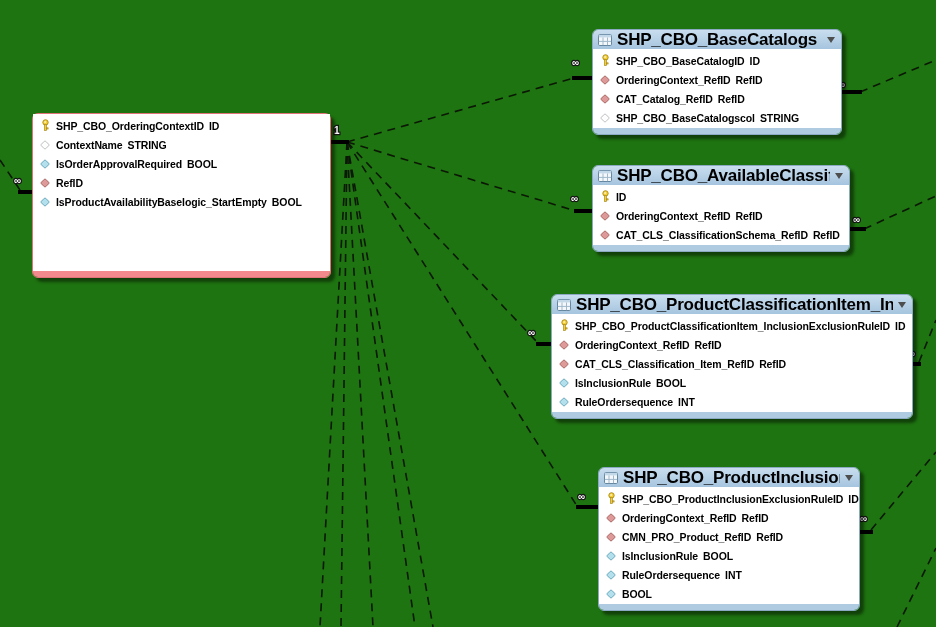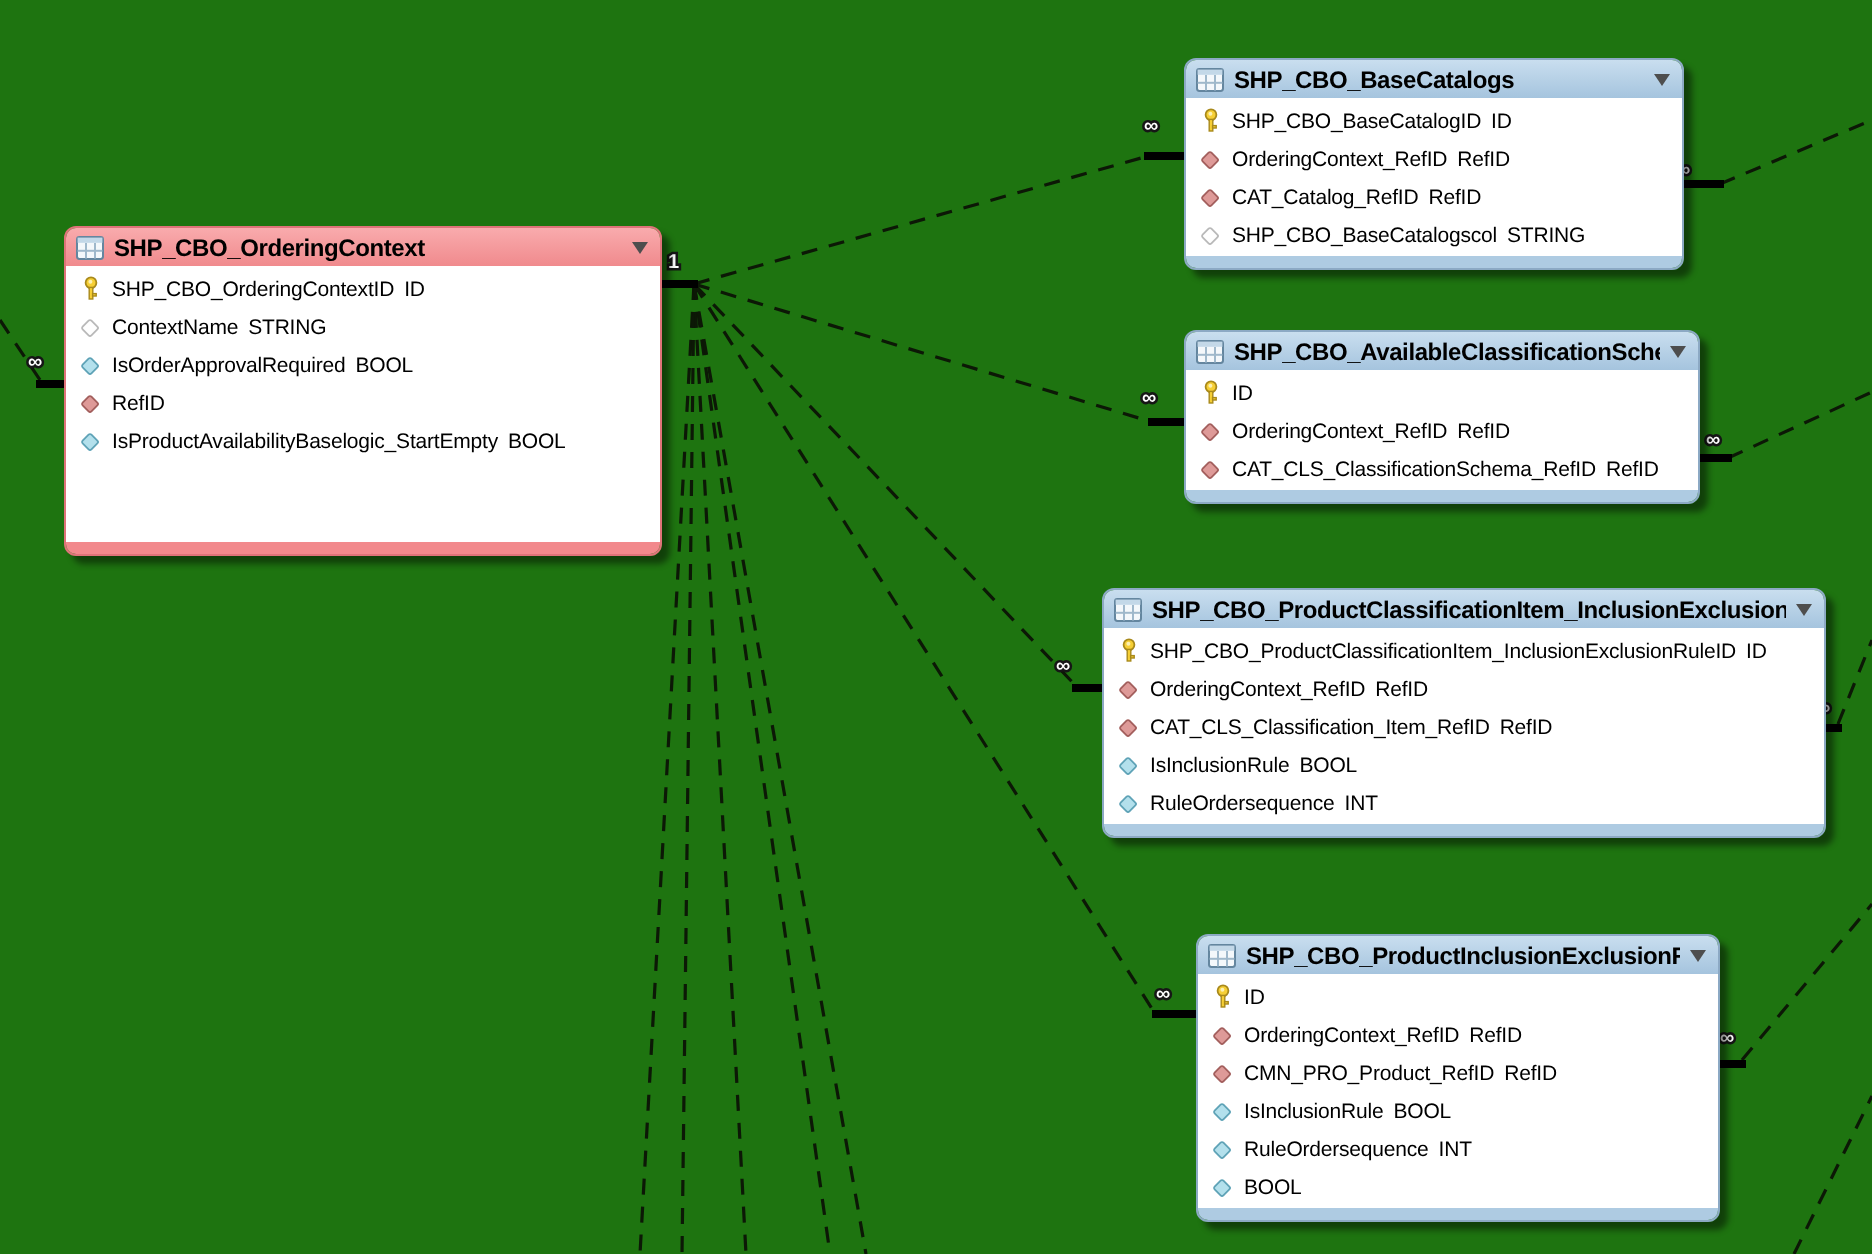--- a/index.html
+++ b/index.html
@@ -7,26 +7,26 @@
           font-family:"Liberation Sans",sans-serif;background:#1E7410;}
   #rel-layer{position:absolute;left:0;top:0;width:936px;height:627px;}
   .rel-dash{stroke:#0c1806;stroke-width:1.6;stroke-dasharray:8 6;fill:none;}
   .rel-stub{stroke:#000;stroke-width:4;}
   .card-label{font-family:"Liberation Sans",sans-serif;font-size:10px;font-weight:bold;
               fill:#ffffff;stroke:#161616;stroke-width:2.6px;paint-order:stroke;}
   .entity{position:absolute;display:flex;flex-direction:column;border-radius:6px;
           border:1px solid;box-shadow:4px 4px 3px rgba(0,0,0,0.45);}
   .entity-header{display:flex;align-items:center;gap:5px;height:19px;
                  padding:0 6px 0 5px;border-radius:5px 5px 0 0;flex:none;}
-  .entity-title{font-weight:bold;font-size:12px;color:#000;white-space:nowrap;
+  .entity-title{font-weight:bold;font-size:17px;color:#000;white-space:nowrap;
                 overflow:hidden;flex:1;letter-spacing:-0.2px;}
   .collapse-arrow{width:0;height:0;flex:none;border-left:4.5px solid transparent;
                   border-right:4.5px solid transparent;border-top:6px solid #4e4e4e;}
   .entity-body{background:#fff;flex:1;padding:2px 0 1px;overflow:hidden;}
-  .field-row{display:flex;align-items:center;gap:5px;height:19px;padding:0 6px;}
+  .field-row{display:flex;align-items:center;gap:5px;height:19px;padding:0 6px;font-weight:bold;}
   .field-icon{flex:none;display:inline-flex;width:12px;justify-content:center;}
   .table-icon{flex:none;display:inline-flex;}
   .field-label{font-size:10.5px;color:#000;white-space:nowrap;letter-spacing:-0.1px;}
   .entity-footer{height:6px;flex:none;border-radius:0 0 5px 5px;}
   .e-pink .entity-header{background:linear-gradient(#F9ABAD,#F08A8D);}
   .e-pink{border-color:#DF7379;}
   .e-pink .entity-footer{background:#F2898C;}
   .e-blue .entity-header{background:linear-gradient(#C9DEEF,#A5C4DE);}
   .e-blue{border-color:#8CA9C4;}
   .e-blue .entity-footer{background:#AECBE2;}
@@ -67,33 +67,20 @@
       <text x="571" y="202" class="card-label">∞</text>
       <text x="528" y="336" class="card-label">∞</text>
       <text x="578" y="500" class="card-label">∞</text>
       <text x="838" y="88" class="card-label">∞</text>
       <text x="853" y="223" class="card-label">∞</text>
       <text x="908" y="357" class="card-label">∞</text>
       <text x="860" y="522" class="card-label">∞</text>
     </svg>
   <div id="entities">
       <div class="entity e-pink" style="left: 32px; top: 113px; width: 297px; min-height: 163px;">
-        <div class="entity-header">
-          <span class="table-icon">
-            <svg width="14" height="12" viewBox="0 0 14 12">
-              <rect x="0.5" y="0.5" width="13" height="11" rx="1.2" fill="#F4F8FB" stroke="#64869F"></rect>
-              <rect x="0.8" y="0.8" width="12.4" height="2.6" fill="#C3D8E8"></rect>
-              <line x1="5" y1="3.5" x2="5" y2="11.2" stroke="#9FB8CB"></line>
-              <line x1="9.5" y1="3.5" x2="9.5" y2="11.2" stroke="#9FB8CB"></line>
-              <line x1="0.8" y1="7.4" x2="13.2" y2="7.4" stroke="#9FB8CB"></line>
-            </svg>
-          </span>
-          <span class="entity-title">SHP_CBO_OrderingContext</span>
-          <span class="collapse-arrow"></span>
-        </div>
         <div class="entity-body">
           <div class="field-row">
             <span class="field-icon">
               <svg width="11" height="13" viewBox="0 0 11 13">
                 <circle cx="5.5" cy="3.4" r="2.7" fill="#F6CF35" stroke="#A8891B" stroke-width="0.9"></circle>
                 <circle cx="5.2" cy="2.9" r="1" fill="#FCF0B2"></circle>
                 <rect x="4.6" y="5.7" width="1.8" height="5.8" fill="#F6CF35" stroke="#A8891B" stroke-width="0.7"></rect>
                 <rect x="6.3" y="8.8" width="1.8" height="1.2" fill="#F6CF35" stroke="#A8891B" stroke-width="0.7"></rect>
               </svg>
             </span>
@@ -325,20 +312,21 @@
         <div class="entity-body">
           <div class="field-row">
             <span class="field-icon">
               <svg width="11" height="13" viewBox="0 0 11 13">
                 <circle cx="5.5" cy="3.4" r="2.7" fill="#F6CF35" stroke="#A8891B" stroke-width="0.9"></circle>
                 <circle cx="5.2" cy="2.9" r="1" fill="#FCF0B2"></circle>
                 <rect x="4.6" y="5.7" width="1.8" height="5.8" fill="#F6CF35" stroke="#A8891B" stroke-width="0.7"></rect>
                 <rect x="6.3" y="8.8" width="1.8" height="1.2" fill="#F6CF35" stroke="#A8891B" stroke-width="0.7"></rect>
               </svg>
             </span>
+            <span class="field-label">SHP_CBO_ProductInclusionExclusionRuleID</span>
             <span class="field-label">ID</span>
           </div>
           <div class="field-row">
             <span class="field-icon">
               <svg width="12" height="12" viewBox="0 0 12 12">
                 <rect x="2.9" y="2.9" width="6.2" height="6.2" rx="1" transform="rotate(45 6 6)" fill="#DE9A98" stroke="#A35F5D" stroke-width="0.9"></rect>
               </svg>
             </span>
             <span class="field-label">OrderingContext_RefID</span>
             <span class="field-label">RefID</span>

